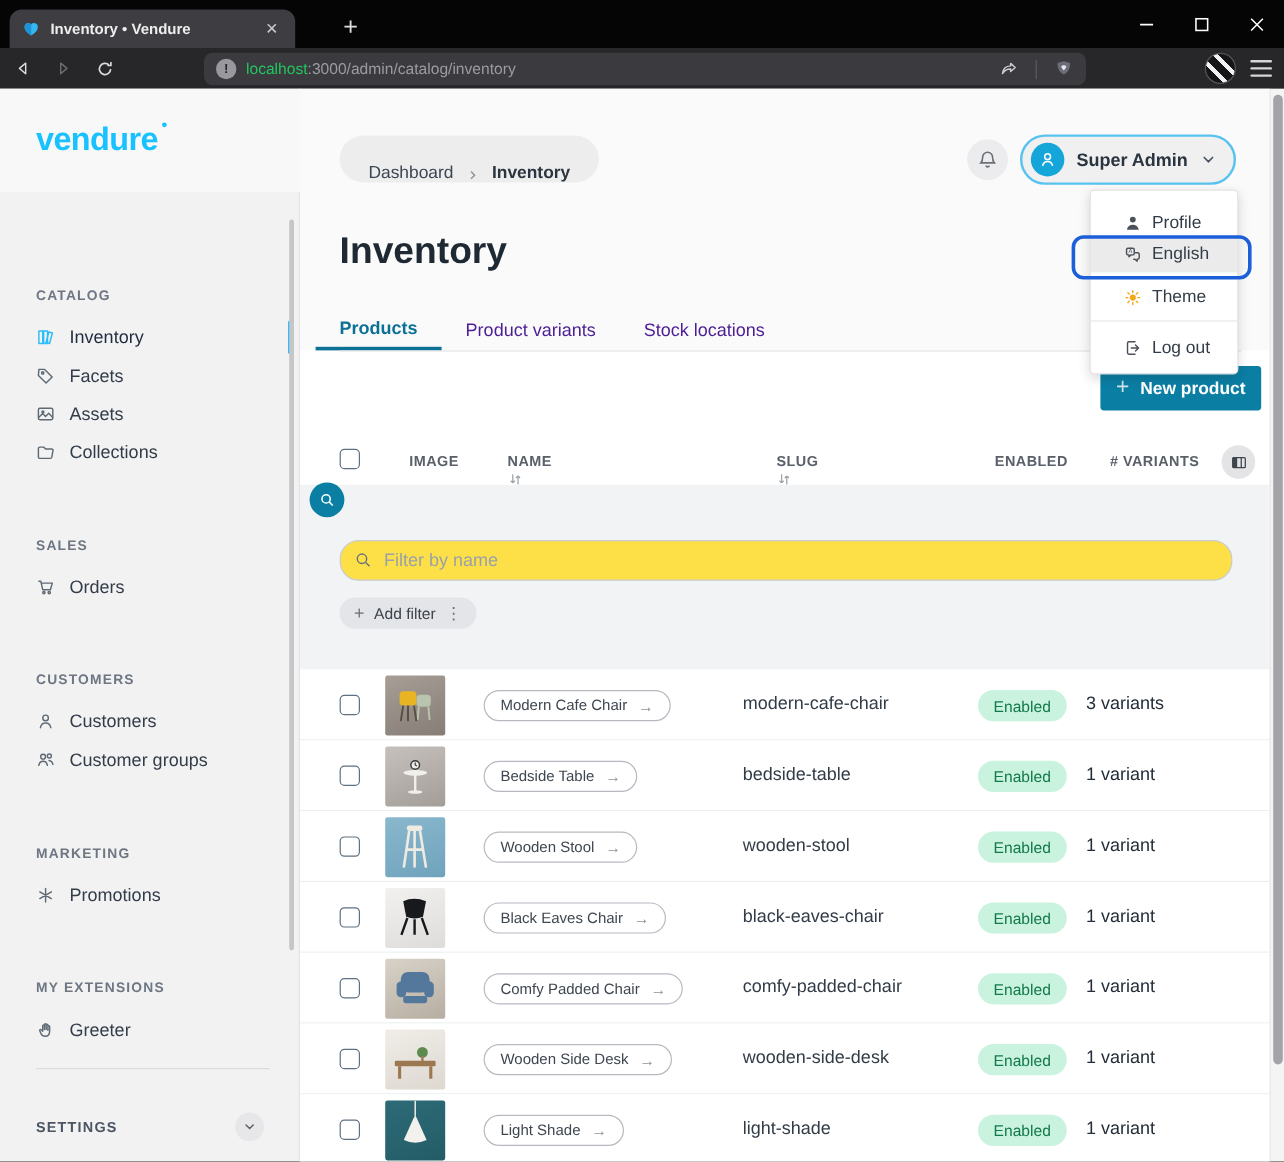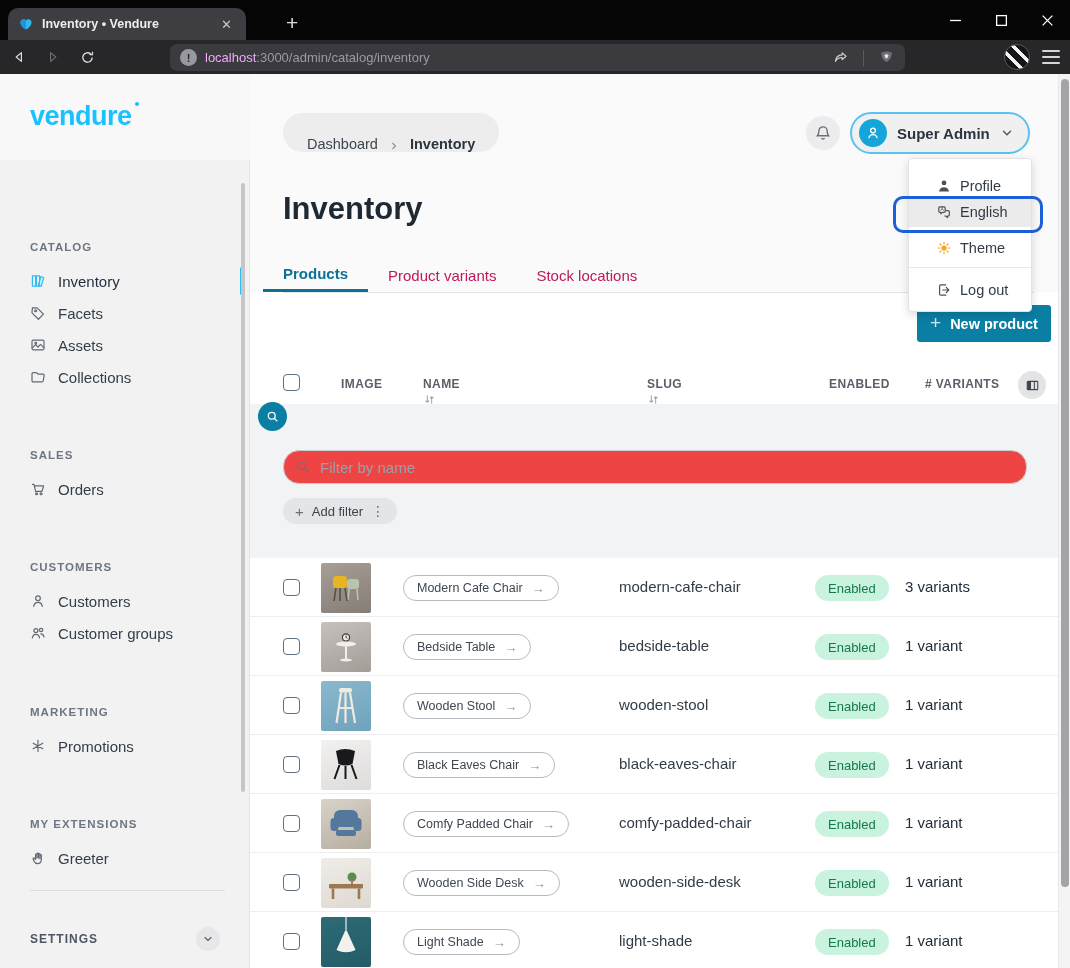--- a/index.html
+++ b/index.html
@@ -18,21 +18,21 @@
   .win-btn { width:46px; height:40px; display:flex; align-items:center; justify-content:center; }
 
   .toolbar { position:absolute; top:40px; left:0; width:1070px; height:34px; background:#27272a;
     display:flex; align-items:center; }
   .nav-btn { width:30px; height:28px; display:flex; align-items:center; justify-content:center; margin-left:4px; }
   .urlbar { position:absolute; left:170px; top:4px; width:735px; height:27px; background:#3a3a3f;
     border-radius:7px; display:flex; align-items:center; padding:0 10px; gap:8px; }
   .info-badge { width:17px; height:17px; border-radius:50%; background:#98989e; color:#27272a;
     font-size:11px; font-weight:700; display:flex; align-items:center; justify-content:center; }
   .url-text { font-size:13px; color:#9b9ba1; flex:1; white-space:nowrap; overflow:hidden; }
-  .url-text b { color:#f0abfc; font-weight:400; }
+  .url-text b { color:#22c55e; font-weight:400; }
   .vdiv { width:1px; height:16px; background:#5a5a60; margin:0 6px; }
   .avatar-btn { position:absolute; right:40px; top:4px; width:26px; height:26px; border-radius:50%;
     background:repeating-linear-gradient(45deg,#f2f2f2 0 4px,#151517 4px 10px); border:1px solid #555; }
   .menu-btn { position:absolute; right:8px; top:7px; width:22px; height:20px; display:flex;
     flex-direction:column; justify-content:space-between; padding:3px 2px; }
   .menu-btn span { height:2.4px; background:#d6d6d9; border-radius:2px; }
 
   
   .app { position:absolute; top:74px; left:0; width:1070px; height:894px; background:#fff; }
 
@@ -72,41 +72,41 @@
     border:2px solid #57c3ee; display:flex; align-items:center; gap:10px; padding:0 14px 0 7px; }
   .user-avatar { width:28px; height:28px; border-radius:50%; background:#15a6d9; display:flex;
     align-items:center; justify-content:center; color:#fff; }
   .user-name { font-size:15px; color:#2b3540;font-weight:bold; }
   .user-chev { color:#4c5662; display:flex; }
 
   .page-title { position:absolute; left:33px; top:117px; font-size:31px; font-weight:700; color:#1f2933; }
 
   .tabs { position:absolute; left:13px; top:184px; height:34px; display:flex; }
   .tabs-border { position:absolute; left:33px; top:218px; width:751px; height:1px; background:#e2e3e5; }
-  .tab-item { padding:0 20px; height:34px; display:flex; align-items:center; font-size:15px; color:#be185d; cursor:pointer; }
+  .tab-item { padding:0 20px; height:34px; display:flex; align-items:center; font-size:15px; color:#4c1d95; cursor:pointer; }
   .tab-item.active { color:#0d7195; font-weight:700; border-bottom:3px solid #0d7195; }
 
   .btn-primary { position:absolute; left:667px; top:231px; width:134px; height:37px; background:#0b7ea4;
     border:none; border-radius:3px; color:#fff; font-size:14.5px; font-weight:700; display:flex;
     align-items:center; justify-content:center; gap:9px; font-family:inherit; }
   .btn-primary .plus { font-size:19px; font-weight:400; color:#cfe4ec; margin-top:-2px; }
 
   .thead { position:absolute; left:0; top:291px; width:808px; height:39px; background:#fff; }
   .th { position:absolute; top:12px; font-size:12px; font-weight:700; letter-spacing:.4px; color:#5a6069;padding-left:20px; }
   .checkbox { width:17px; height:17px; border:1.5px solid #5e7082; border-radius:4px; background:#fff; }
   .thead .checkbox { position:absolute; left:33px; top:9px; }
   .sort { color:#9aa0a6; margin-left:5px; vertical-align:-2px; }
   .colpicker { position:absolute; left:768px; top:6px; width:28px; height:28px; border-radius:50%;
     background:#e4e4e6; display:flex; align-items:center; justify-content:center; color:#3f454d; }
 
   .filter-band { position:absolute; left:0; top:330px; width:808px; height:154px; background:#f2f3f5; }
   .search-fab { position:absolute; left:8px; top:328px; width:29px; height:29px; border-radius:50%;
     background:#0b7ea4; display:flex; align-items:center; justify-content:center; color:#fff; z-index:2; }
   .filter-input-wrap { position:absolute; left:33px; top:46px; width:744px; height:34px; }
-  .filter-input { width:100%; height:100%; border:1px solid #c9ccd0; border-radius:16px; background:#ef4444;
+  .filter-input { width:100%; height:100%; border:1px solid #c9ccd0; border-radius:16px; background:#fde047;
     padding:0 16px 0 36px; font-size:15px; color:#333; font-family:inherit; }
   .filter-input::placeholder { color:#9aa1a9; }
   .filter-search-icon { position:absolute; left:11px; top:8px; color:#6a7077; }
   .addfilter { position:absolute; left:33px; top:94px; height:26px; border-radius:13px; background:#e4e5e8;
     display:flex; align-items:center; gap:8px; padding:0 12px; font-size:13px; color:#3c434b; }
   .addfilter .plus { color:#6a7077; font-size:15px; }
   .addfilter .dots { color:#6a7077; font-size:14px; letter-spacing:0; }
 
   .rows { position:absolute; left:0; top:484px; width:808px; }
   .row { position:relative; height:59px; background:#fff; border-bottom:1px solid #eceeef; }

